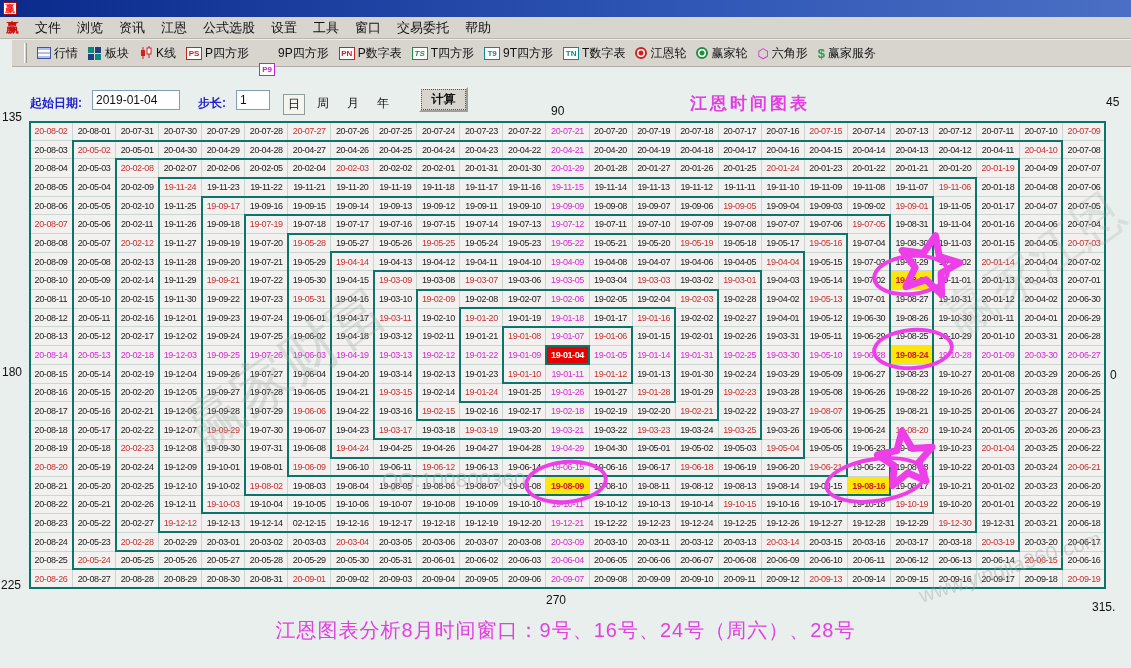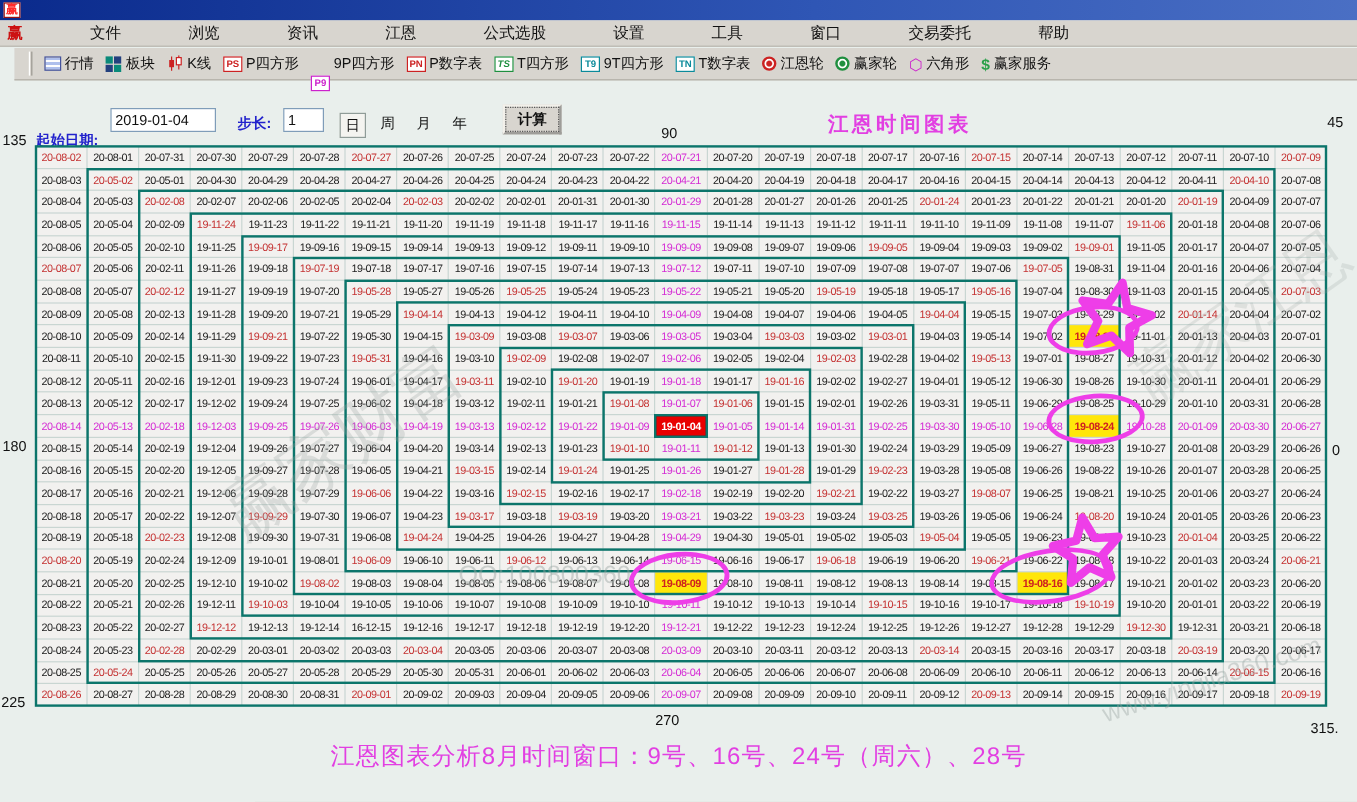--- a/index.html
+++ b/index.html
@@ -9,21 +9,21 @@
   
   .titlebar { position:absolute; left:0; top:0; width:1131px; height:17px;
     background:linear-gradient(to right,#0a2a8c,#2f56b5 60%,#4a6fc4);
     color:#fff; font-size:11px; display:flex; align-items:center; padding-left:3px; }
   .titlebar .logo { color:#ff2b2b; background:#fff; font-weight:bold; font-size:10px;
     padding:0 1px; margin-right:4px; border:1px solid #9a1111; line-height:11px; }
   .menubar { position:absolute; left:0; top:17px; width:1131px; height:22px;
     background:#d8d5cf; border-bottom:1px solid #b9b6ae; display:flex;
     align-items:center; font-size:13px; color:#111; }
   .menubar .logo { color:#cc1111; font-weight:bold; font-size:13px; margin:0 8px 0 6px; }
-  .menu-item { padding:2px 8px; cursor:default;margin-left:40px; }
+  .menu-item { padding:2px 8px; cursor:default; }
   .toolbar { position:absolute; left:12px; top:40px; width:1131px; height:27px;
     background:#d8d5cf; border-bottom:1px solid #b0ada5; display:flex;
     align-items:center; font-size:12px; color:#111; padding-left:12px; }
   .toolbar .groove { width:3px; height:20px; border-left:1px solid #fff;
     border-right:1px solid #9a978f; margin-right:5px; }
   .tool-item { display:flex; align-items:center; gap:3px; padding:2px 5px; }
   .ticon { display:inline-flex; align-items:center; justify-content:center; }
   .i-table { width:14px; height:12px; border:1px solid #44539c;
     background:repeating-linear-gradient(180deg,#aebfec 0 2px,#fdfdfd 2px 4px); }
   .i-blocks { width:6px; height:6px; background:#0a8a7a; margin:0 8px 7px 0;
@@ -154,21 +154,21 @@
         <span>六角形</span>
       </span>
       <span class="tool-item">
         <span class="ticon i-dollar" style="color: rgb(42, 160, 74); border-color: rgb(42, 160, 74);">$</span>
         <span>赢家服务</span>
       </span>
     </span>
 </div>
 
 
-<span class="ctl-label" style="left:30px; top:109px;">起始日期:</span>
+<span class="ctl-label" style="left:30px; top:95px;">起始日期:</span>
 <input class="ctl-input" style="left: 92px; top: 90px; width: 88px;" value="2019-01-04">
 <span class="ctl-label" style="left:198px; top:95px;">步长:</span>
 <input class="ctl-input" style="left: 236px; top: 90px; width: 34px;" value="1">
 <span id="unit-options"><span class="unit selected" style="left: 283px; top: 94px;">日</span><span class="unit" style="left: 313px; top: 94px;">周</span><span class="unit" style="left: 343px; top: 94px;">月</span><span class="unit" style="left: 373px; top: 94px;">年</span></span>
 <button class="calc-btn">
   <span>计算</span>
 </button>
 <span class="chart-title">江恩时间图表</span>
 
 
@@ -707,21 +707,21 @@
     <div class="cell">19-10-20</div>
     <div class="cell">20-01-01</div>
     <div class="cell">20-03-22</div>
     <div class="cell">20-06-19</div>
     <div class="cell">20-08-23</div>
     <div class="cell">20-05-22</div>
     <div class="cell">20-02-27</div>
     <div class="cell diag">19-12-12</div>
     <div class="cell">19-12-13</div>
     <div class="cell">19-12-14</div>
-    <div class="cell">16-12-15</div>
+    <div class="cell">02-12-15</div>
     <div class="cell">19-12-16</div>
     <div class="cell">19-12-17</div>
     <div class="cell">19-12-18</div>
     <div class="cell">19-12-19</div>
     <div class="cell">19-12-20</div>
     <div class="cell axis">19-12-21</div>
     <div class="cell">19-12-22</div>
     <div class="cell">19-12-23</div>
     <div class="cell">19-12-24</div>
     <div class="cell">19-12-25</div>

